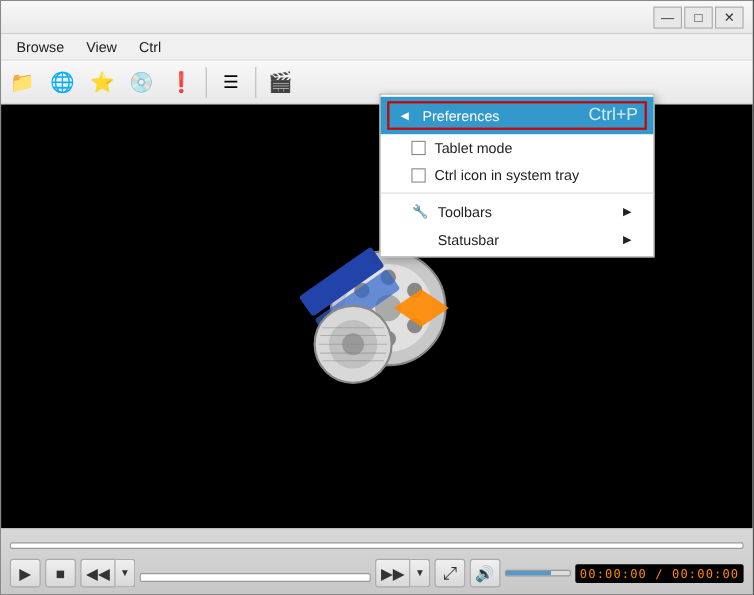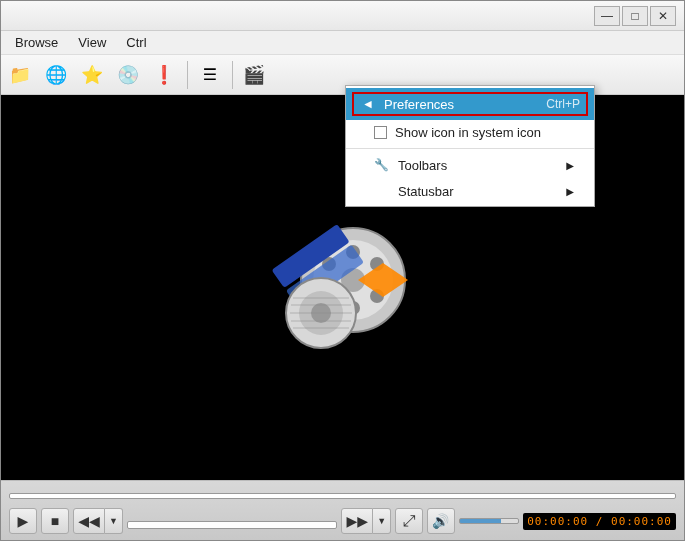--- a/index.html
+++ b/index.html
@@ -239,21 +239,21 @@
       margin-right: 8px;
       display: flex;
       align-items: center;
       justify-content: center;
       font-size: 12px;
     }
 
     .item-shortcut {
       margin-left: auto;
       color: inherit;
-      font-size: 12px;
+      font-size: 16px;
       opacity: 0.8;
     }
 
     .item-arrow {
       margin-left: auto;
       font-size: 10px;
     }
 
     .checkbox-box {
       width: 13px;
@@ -295,24 +295,28 @@
       <div class="dropdown-menu">
 
         <div class="dropdown-item preferences-item" style="padding: 4px 6px;">
           <span style="border: 2px solid #cc0000; display: flex; align-items: center; padding: 2px 6px; width: 100%;">
             <span class="item-icon">◄</span>
             <span>Preferences</span>
             <span class="item-shortcut" style="margin-left: auto;">Ctrl+P</span>
           </span>
         </div>
 
-
         <div class="dropdown-item">
           <span class="checkbox-box"></span>
-          <span>Show icon in system icon</span>
+          <span>Tablet mode</span>
+        </div>
+
+        <div class="dropdown-item">
+          <span class="checkbox-box"></span>
+          <span>Ctrl icon in system tray</span>
         </div>
 
         <div class="dropdown-sep"></div>
 
         <div class="dropdown-item">
           <span class="item-icon">🔧</span>
           <span>Toolbars</span>
           <span class="item-arrow">▶</span>
         </div>
 

